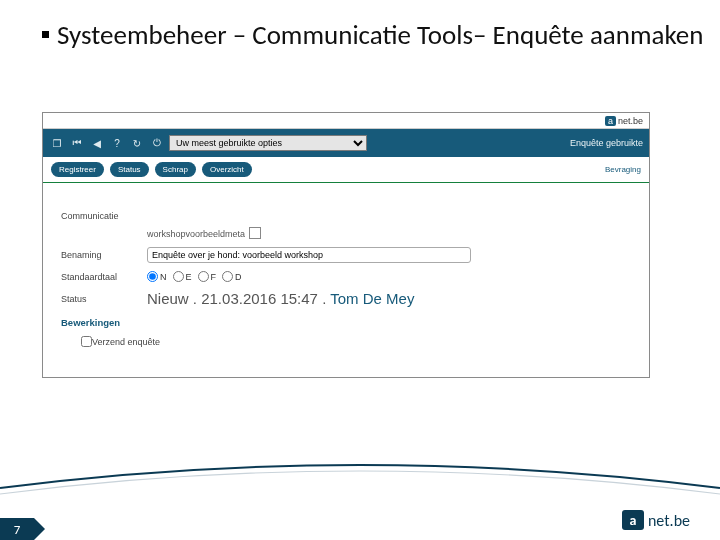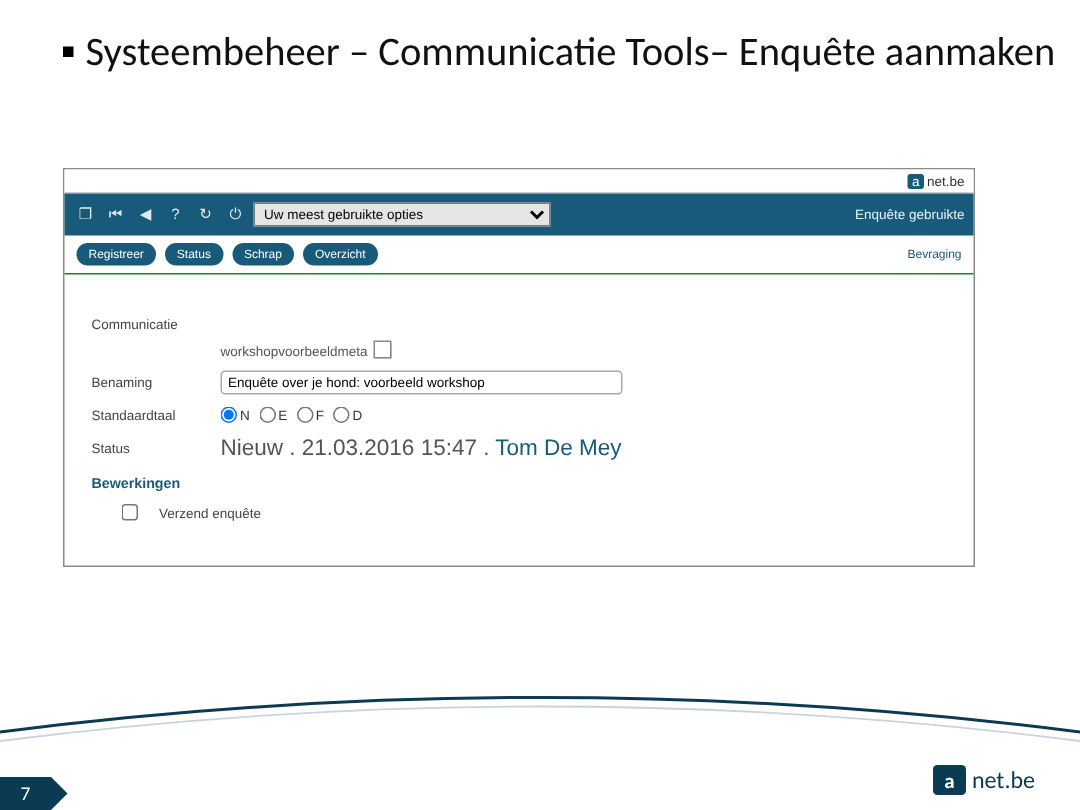--- a/index.html
+++ b/index.html
@@ -28,27 +28,27 @@
   .actionrow .spacer { flex:1; }
   .linklike { font-size:8px; color:#175a7a; cursor:pointer; }
   
   .formarea { padding: 10px 10px 0 18px; }
   .frow { display:flex; align-items:center; margin-bottom:8px; font-size:10px; color:#333;}
   .flabel { width: 86px; color:#444; font-size:9px; }
   .flabel.bold { color:#175a7a; font-weight:bold; font-size:9.5px; }
   .textlike { color:#555; font-size:9px; display:flex; align-items:center; gap:6px;margin-top:36px;}
   .copyicon { width:10px; height:10px; border:1px solid #888; position:relative;}
   .copyicon::after{content:"";position:absolute;left:-3px;top:-3px;width:10px;height:10px;border:1px solid #888;background:#fff;}
-  .tinput { width: 268px; height:16px; border:1px solid #aaa; border-radius:3px; font-size:9px; padding:1px 4px;}
+  .tinput { width: 324px; height:16px; border:1px solid #aaa; border-radius:3px; font-size:9px; padding:1px 4px;}
   .radios { display:flex; gap:6px; align-items:center; font-size:9px; color:#333;}
   .radios label { display:flex; align-items:center; gap:2px;}
   .radios input { width:11px; height:11px; }
   .statusval { font-size:15px; color:#555; }
   .statusval .who { color:#175a7a; }
-  .subaction { padding-left:20px; display:flex; align-items:center; gap:14px; font-size:9px; color:#444; margin-top:2px;}
+  .subaction { padding-left:20px; display:flex; align-items:center; gap:0; font-size:9px; color:#444; margin-top:2px;}
   .subaction input { width:11px; height:11px; }
   
   .curve {
     position:absolute; left:0; right:0; bottom:30px; height:60px; overflow:hidden;
   }
   .curve svg { width:100%; height:100%; }
   .footer-logo { position:absolute; right:30px; bottom:10px; display:flex; align-items:center; font-size:16px; color:#0b3a53;}
   .footer-logo .box { background:#0b3a53; color:#fff; width:22px; height:20px; border-radius:3px; display:flex; align-items:center; justify-content:center; font-weight:bold; font-size:14px; margin-right:4px;}
   .pagenum { position:absolute; left:0; bottom:0; width:34px; height:22px; background:#0b3a53; color:#fff; display:flex; align-items:center; justify-content:center; font-size:13px;}
   .pagenum::after{content:"";position:absolute;right:-11px;top:0;border-left:11px solid #0b3a53;border-top:11px solid transparent;border-bottom:11px solid transparent;}

